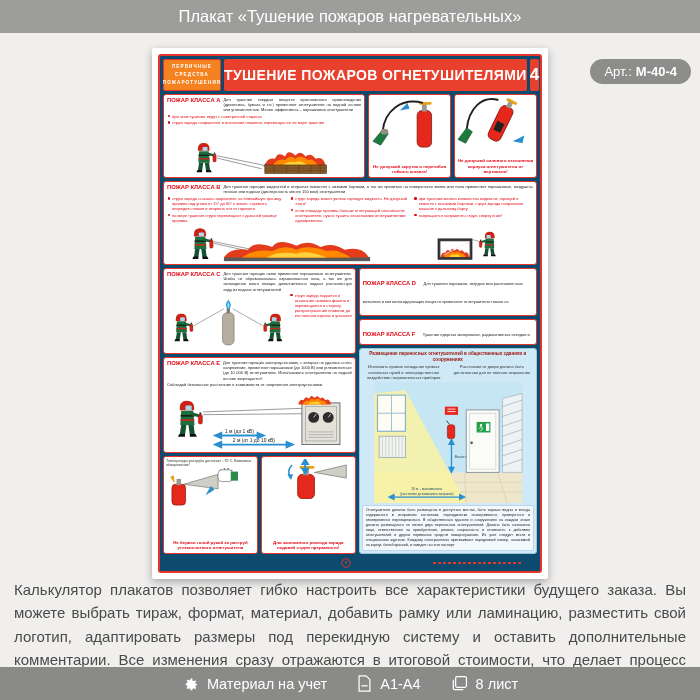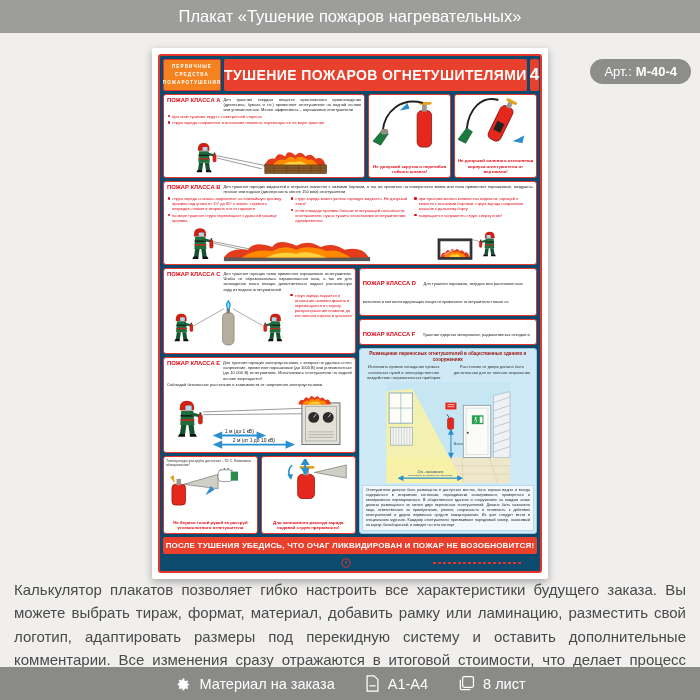--- a/index.html
+++ b/index.html
@@ -355,41 +355,40 @@
                 <polygon points="110,140 104,137 104,143"></polygon>
             </g>
             <text x="64" y="132" font-size="4" text-anchor="middle" fill="#1a4a66">20 м – максимально</text>
             <text x="64" y="137" font-size="3.6" text-anchor="middle" fill="#1a4a66">(расстояние до возможного загорания)</text>
           </svg>
           <div class="rules">Огнетушители должны быть размещены в доступных местах, быть хорошо видны и всегда содержаться в исправном состоянии, периодически осматриваться, проверяться и своевременно перезаряжаться. В общественных зданиях и сооружениях на каждом этаже должны размещаться не менее двух переносных огнетушителей. Должно быть назначено лицо, ответственное за приобретение, ремонт, сохранность и готовность к действию огнетушителей и других первичных средств пожаротушения. Их учет следует вести в специальном журнале. Каждому огнетушителю присваивают порядковый номер, наносимый на корпус белой краской, и заводят на него паспорт</div>
         </div>
       </div>
     </div>
 
-    <div class="banner">ПОСЛЕ ТУШЕНИЯ УБЕДИСЬ, ЧТО ОЧАГ ЛИКВИДИРОВАН И ПОЖАР НЕ ВОЗОБНОВИТСЯ!</div>
 
     <div class="p-foot">
       <svg width="10" height="10" viewBox="0 0 10 10" style="margin-left:178px">
         <circle cx="5" cy="5" r="4.2" fill="none" stroke="#e5352b" stroke-width="1"></circle>
         <path d="M5 2.5 C3.8 4 4 5 5 6 C6 5 6.2 4 5 2.5 Z" fill="#e5352b"></path>
       </svg>
       <div class="fineprint"></div>
     </div>
 
   </div>
 </div>
 
 <p class="desc">Калькулятор плакатов позволяет гибко настроить все характеристики будущего заказа. Вы можете выбрать тираж, формат, материал, добавить рамку или ламинацию, разместить свой логотип, адаптировать размеры под перекидную систему и оставить дополнительные комментарии. Все изменения сразу отражаются в итоговой стоимости, что делает процесс заказа быстрым и прозрачным</p>
 
 <div class="bottombar">
   <div class="fitem">
     <svg width="17" height="17" viewBox="0 0 24 24">
       <path fill="#fff" d="M12 8.2a3.8 3.8 0 1 0 0 7.6 3.8 3.8 0 0 0 0-7.6zm0 5.8a2 2 0 1 1 0-4 2 2 0 0 1 0 4zm9.4-1l-2.1-.5a7.4 7.4 0 0 0-.5-1.8l1.4-1.7-1.7-1.7-1.7 1.4c-.6-.3-1.2-.5-1.8-.6L14.5 5h-2.4l-.5 2.1c-.6.1-1.2.3-1.8.6L8.1 6.3 6.4 8l1.4 1.7c-.3.6-.4 1.2-.5 1.8l-2.1.5v2.4l2.1.5c.1.6.2 1.2.5 1.8l-1.4 1.7 1.7 1.7 1.7-1.4c.6.3 1.2.5 1.8.6l.5 2.1h2.4l.5-2.1c.6-.1 1.2-.3 1.8-.6l1.7 1.4 1.7-1.7-1.4-1.7c.3-.6.4-1.2.5-1.8l2.1-.5v-2.4z"></path>
     </svg>
-    <span>Материал на заказа</span>
+    <span>Материал на учет</span>
   </div>
   <div class="fitem">
     <svg width="15" height="17" viewBox="0 0 18 22">
       <path fill="none" stroke="#fff" stroke-width="1.6" d="M2 1h9l5 5v15H2z"></path>
       <path fill="none" stroke="#fff" stroke-width="1.6" d="M5 14h8"></path>
     </svg>
     <span>А1-А4</span>
   </div>
   <div class="fitem">
     <svg width="17" height="17" viewBox="0 0 22 22">

